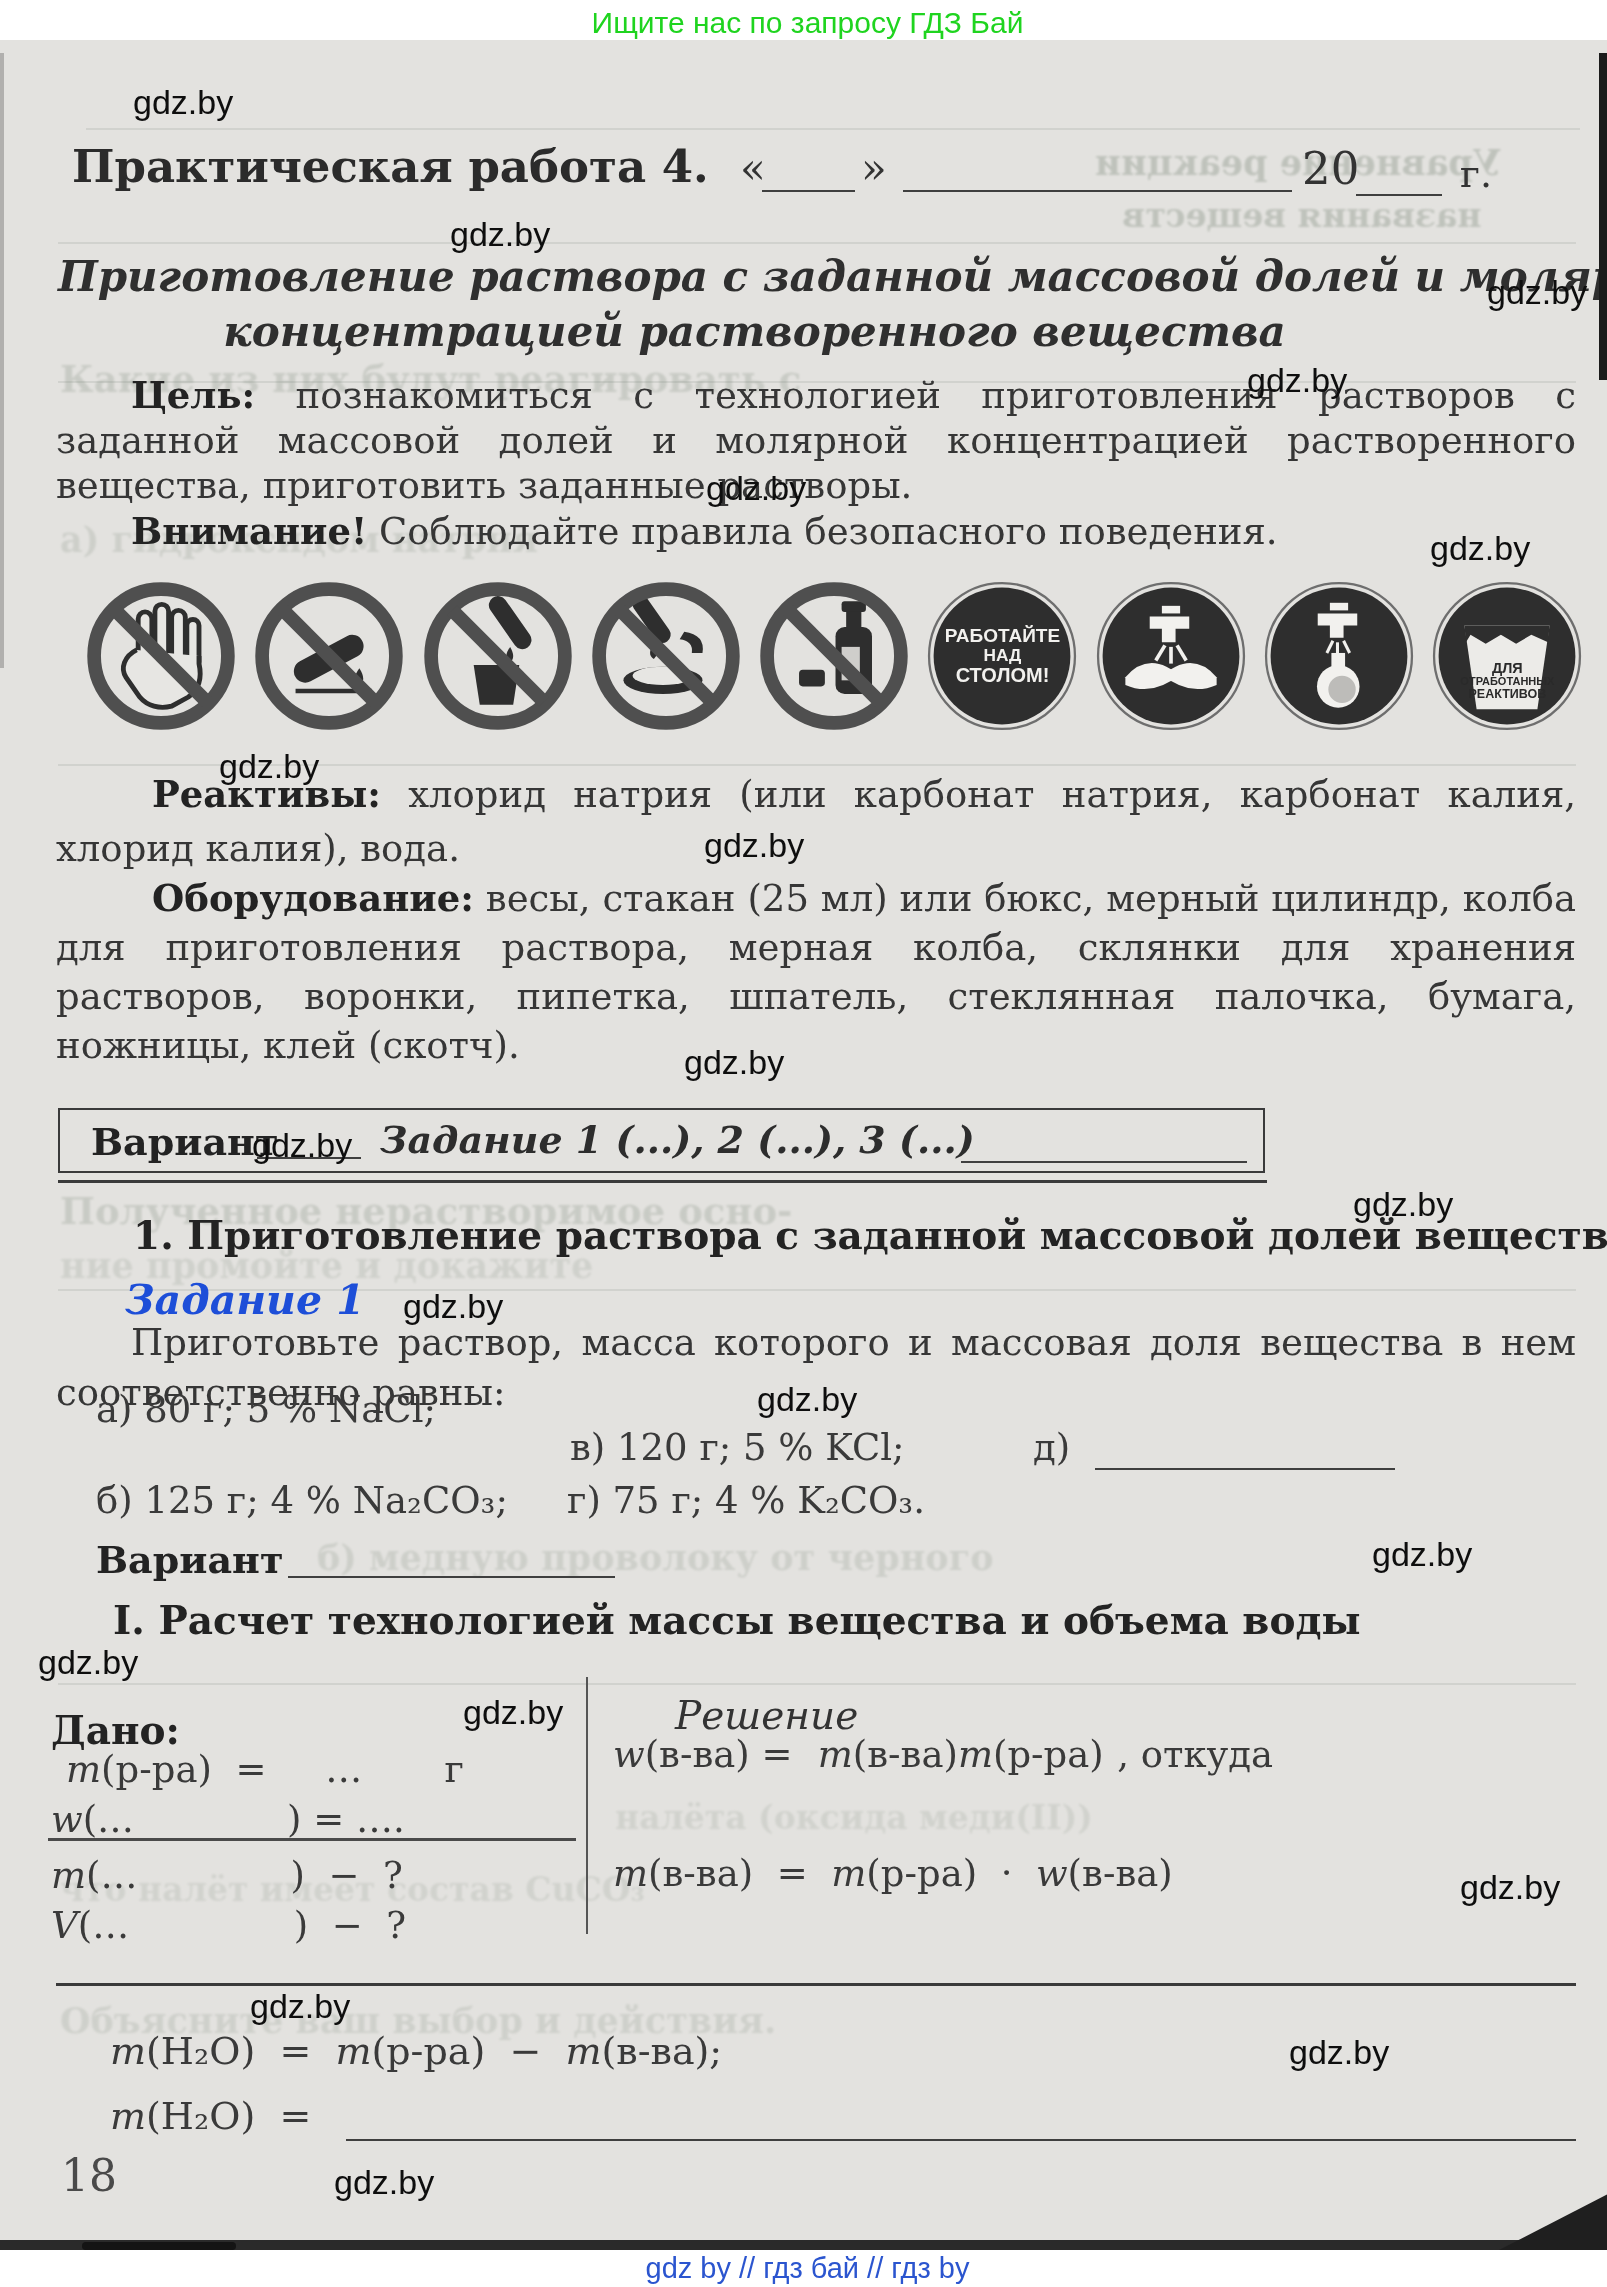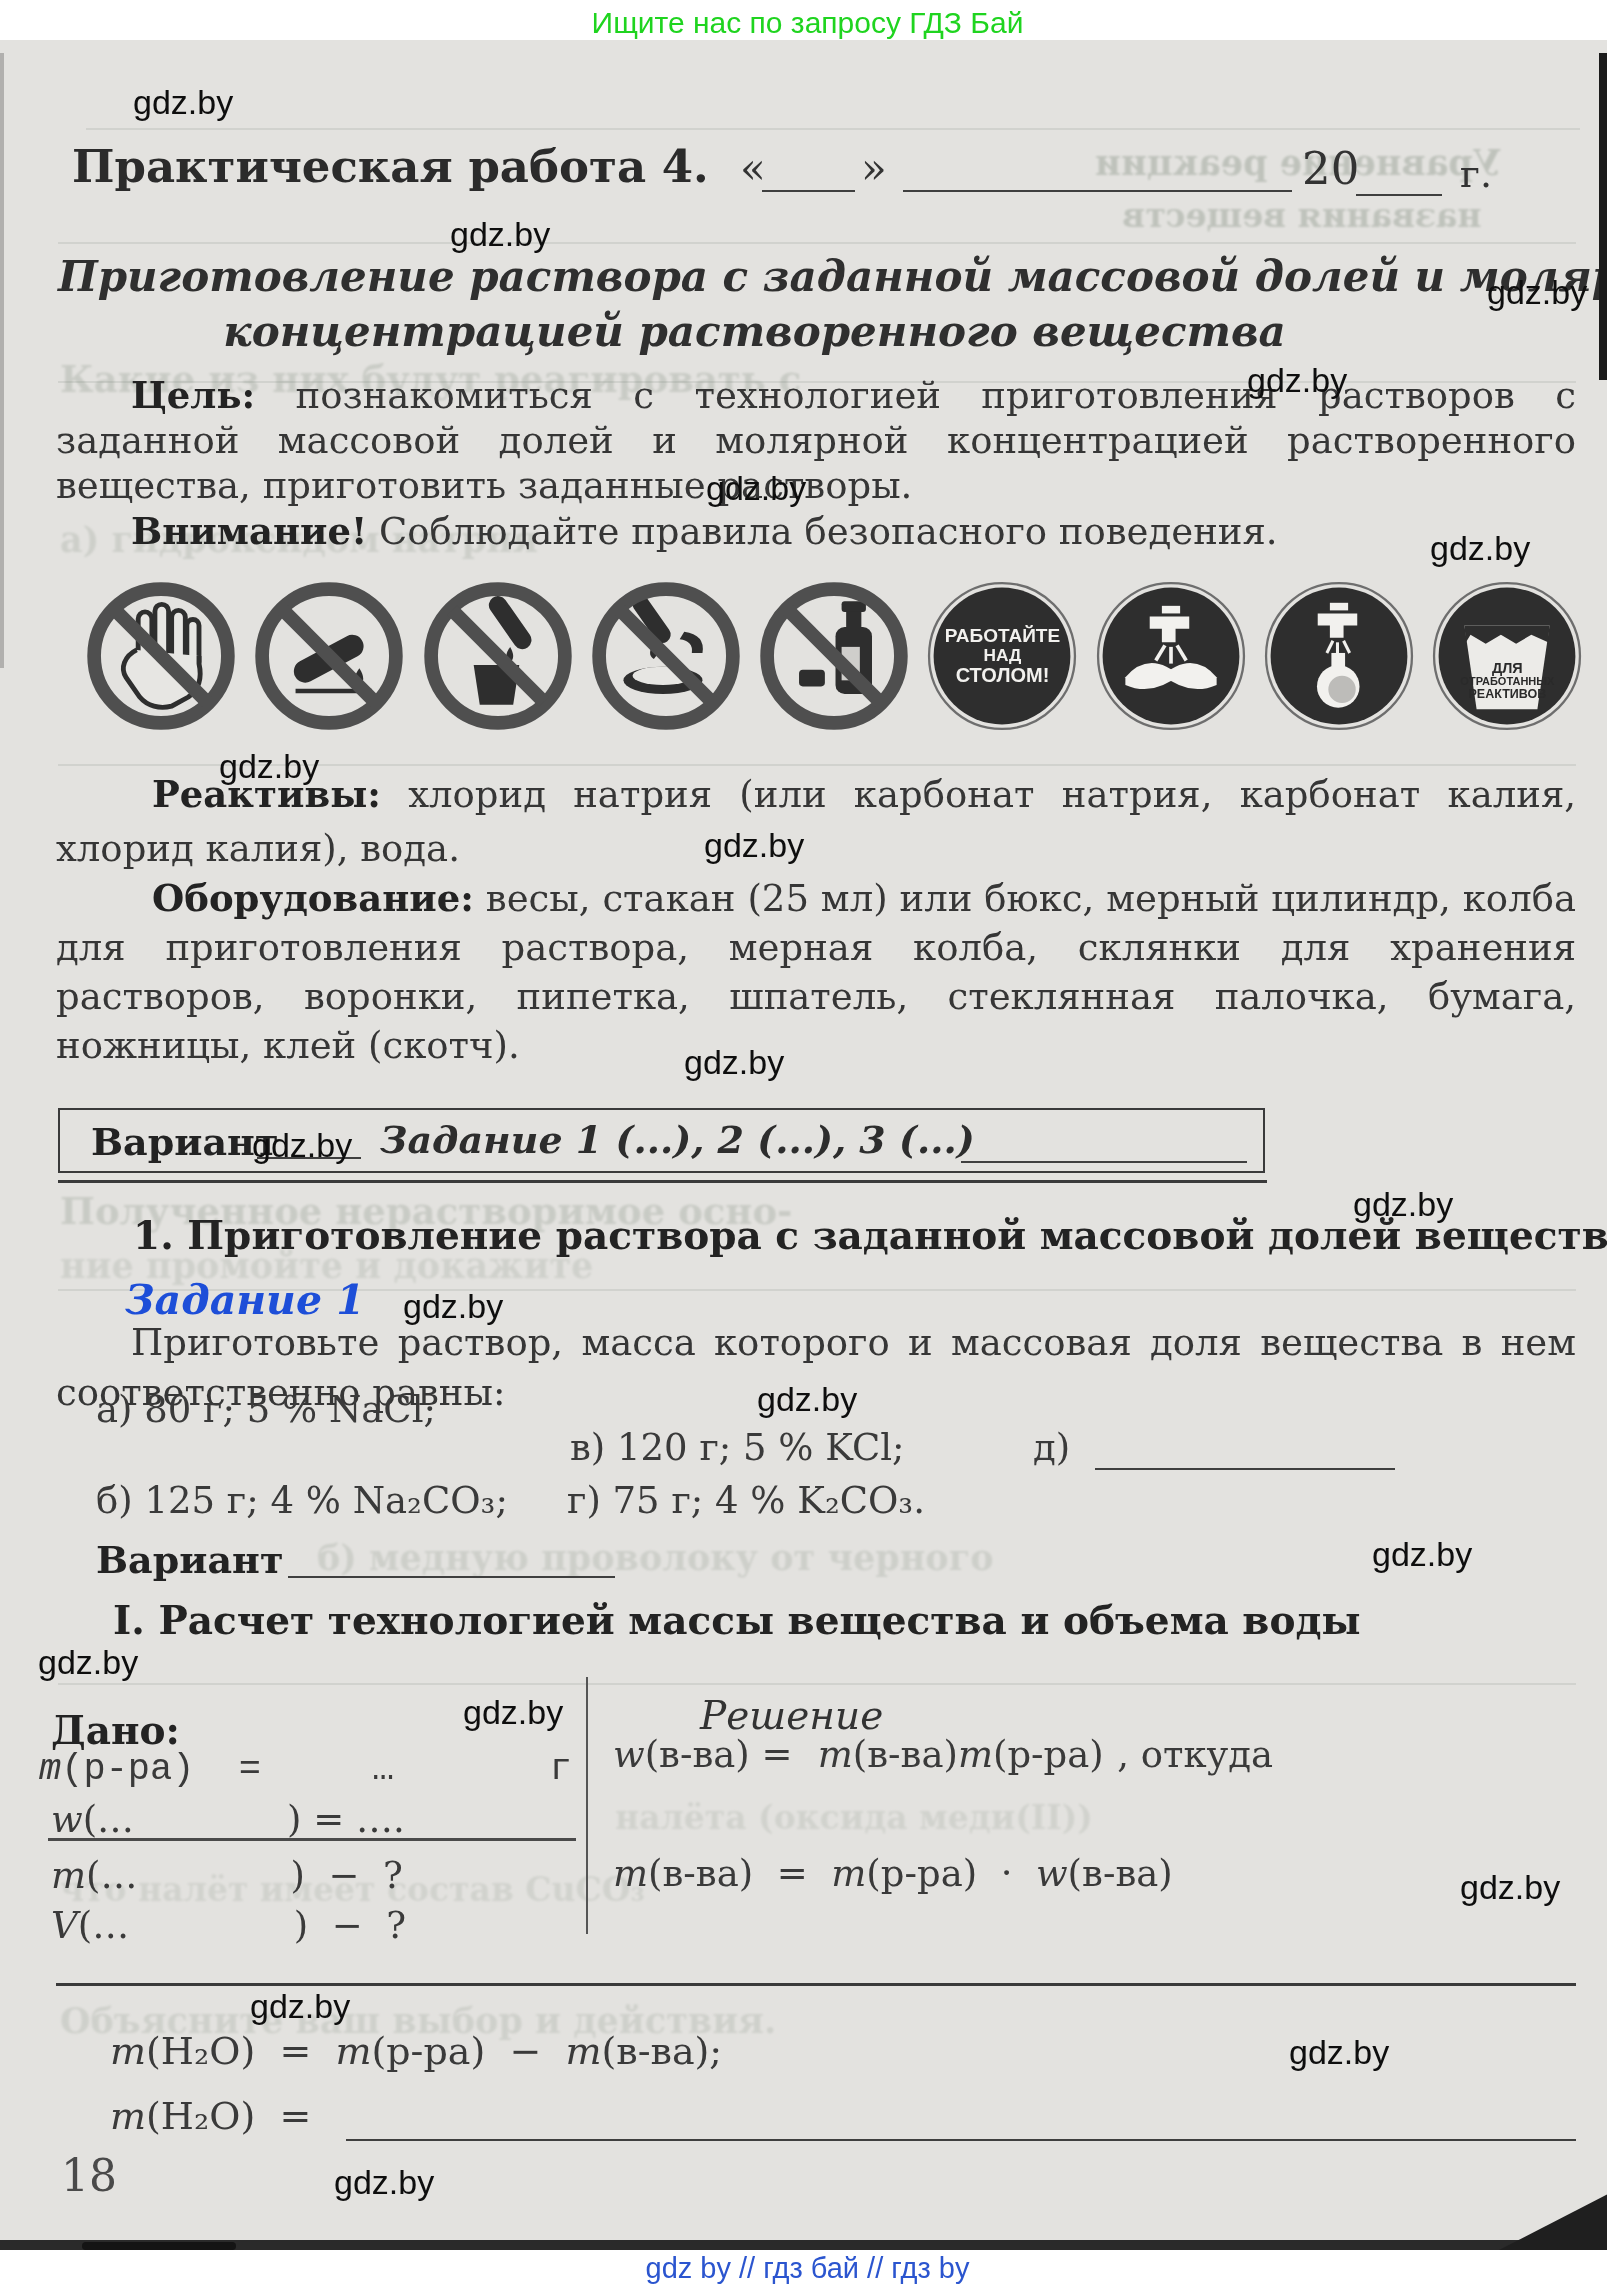--- a/index.html
+++ b/index.html
@@ -234,23 +234,23 @@
   <div class="blank" style="left:1095px;top:1468px;width:300px;"></div>
   <div class="abs serifline" style="left:96px;top:1479px;">б) 125 г; 4 % Na₂CO₃;</div>
   <div class="abs serifline" style="left:567px;top:1479px;">г) 75 г; 4 % K₂CO₃.</div>
 
   <div class="abs lead" style="left:96px;top:1537px;font-size:38px;">Вариант</div>
   <div class="blank" style="left:288px;top:1576px;width:327px;"></div>
 
   <div class="abs lead" style="left:113px;top:1597px;font-size:39px;white-space:nowrap;">I. Расчет технологией массы вещества и объема воды</div>
 
   <div class="abs lead" style="left:51px;top:1691px;font-size:39px;margin-top:16px;">Дано:</div>
-  <div class="abs it" style="left:700px;top:1693px;font-size:39px;color:#333;">Решение</div>
-
-  <div class="abs serifline" style="left:39px;top:1748px;font-family:Liberation Mono, monospace;"><span class="it">m</span><span>(р-ра)  =     …       г</span></div>
+  <div class="abs it" style="left:675px;top:1693px;font-size:39px;color:#333;">Решение</div>
+
+  <div class="abs serifline" style="left:66px;top:1748px;"><span class="it">m</span><span>(р-ра)  =     …       г</span></div>
   <div class="abs serifline" style="left:51px;top:1798px;"><span class="it">w</span><span>(…             ) = ….</span></div>
   <div class="abs thinrule" style="left:48px;top:1838px;width:528px;height:2.9px;"></div>
   <div class="abs serifline" style="left:51px;top:1854px;"><span class="it">m</span><span>(…             )  −  ?</span></div>
   <div class="abs serifline" style="left:51px;top:1904px;"><span class="it">V</span><span>(…              )  −  ?</span></div>
 
   <div class="abs" style="left:586px;top:1677px;width:2.4px;height:257px;background:#555;"></div>
 
   <div class="abs" style="left:613px;top:1733px;font-size:37px;color:#3a3a3a;display:flex;align-items:center;white-space:pre;">
     <span class="it">w</span><span>(в-ва) = </span><span class="frac"><span><span class="it">m</span><span>(в-ва)</span></span><span class="bar"></span><span><span class="it">m</span><span>(р-ра)</span></span></span><span>, откуда</span>
   </div>

